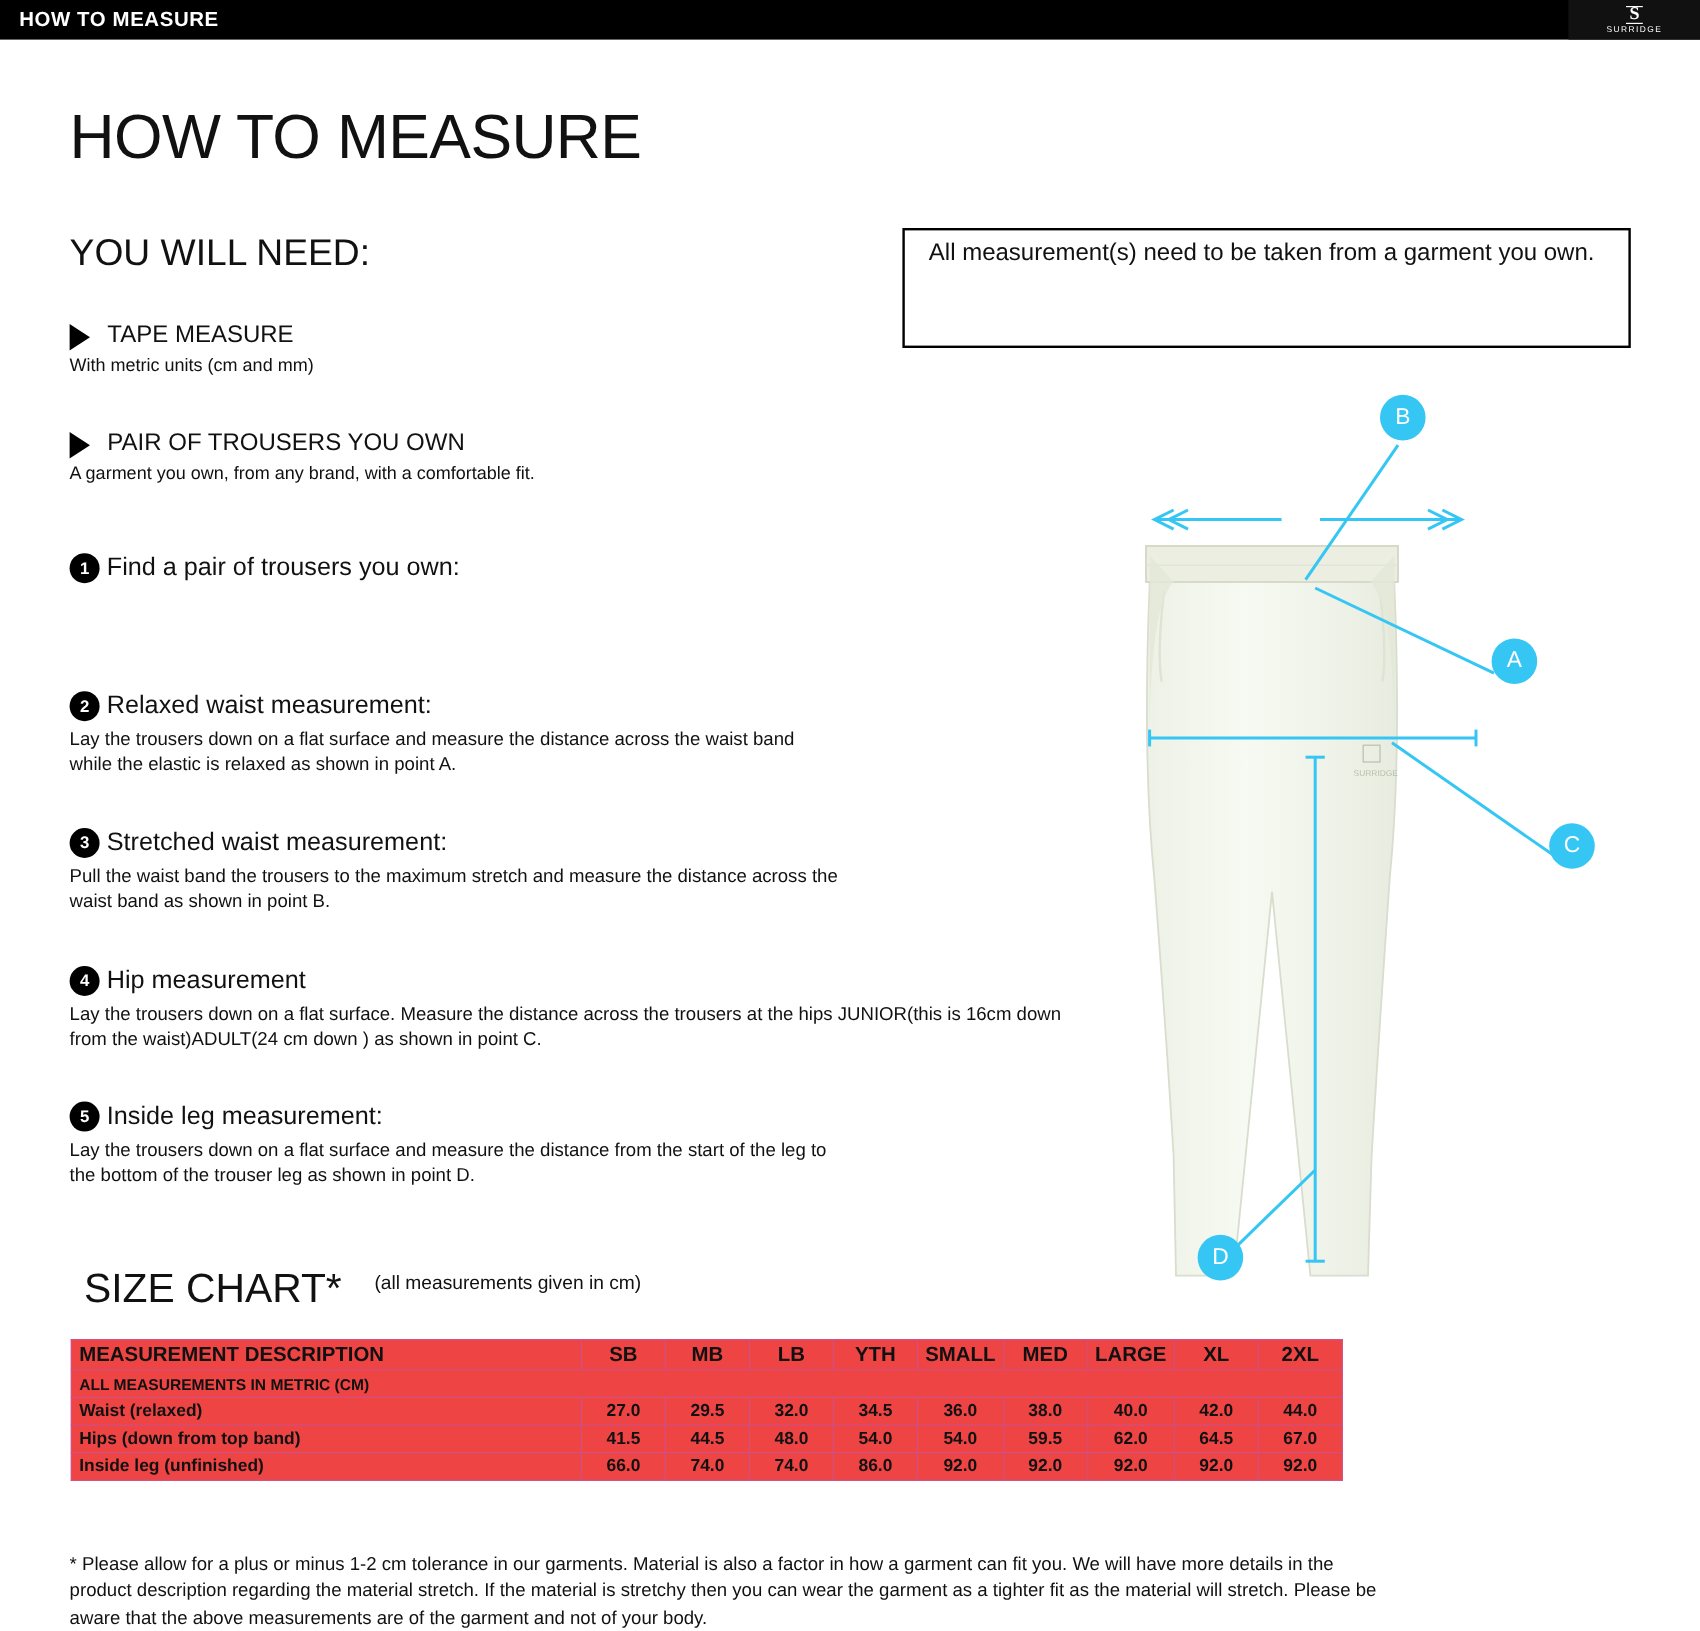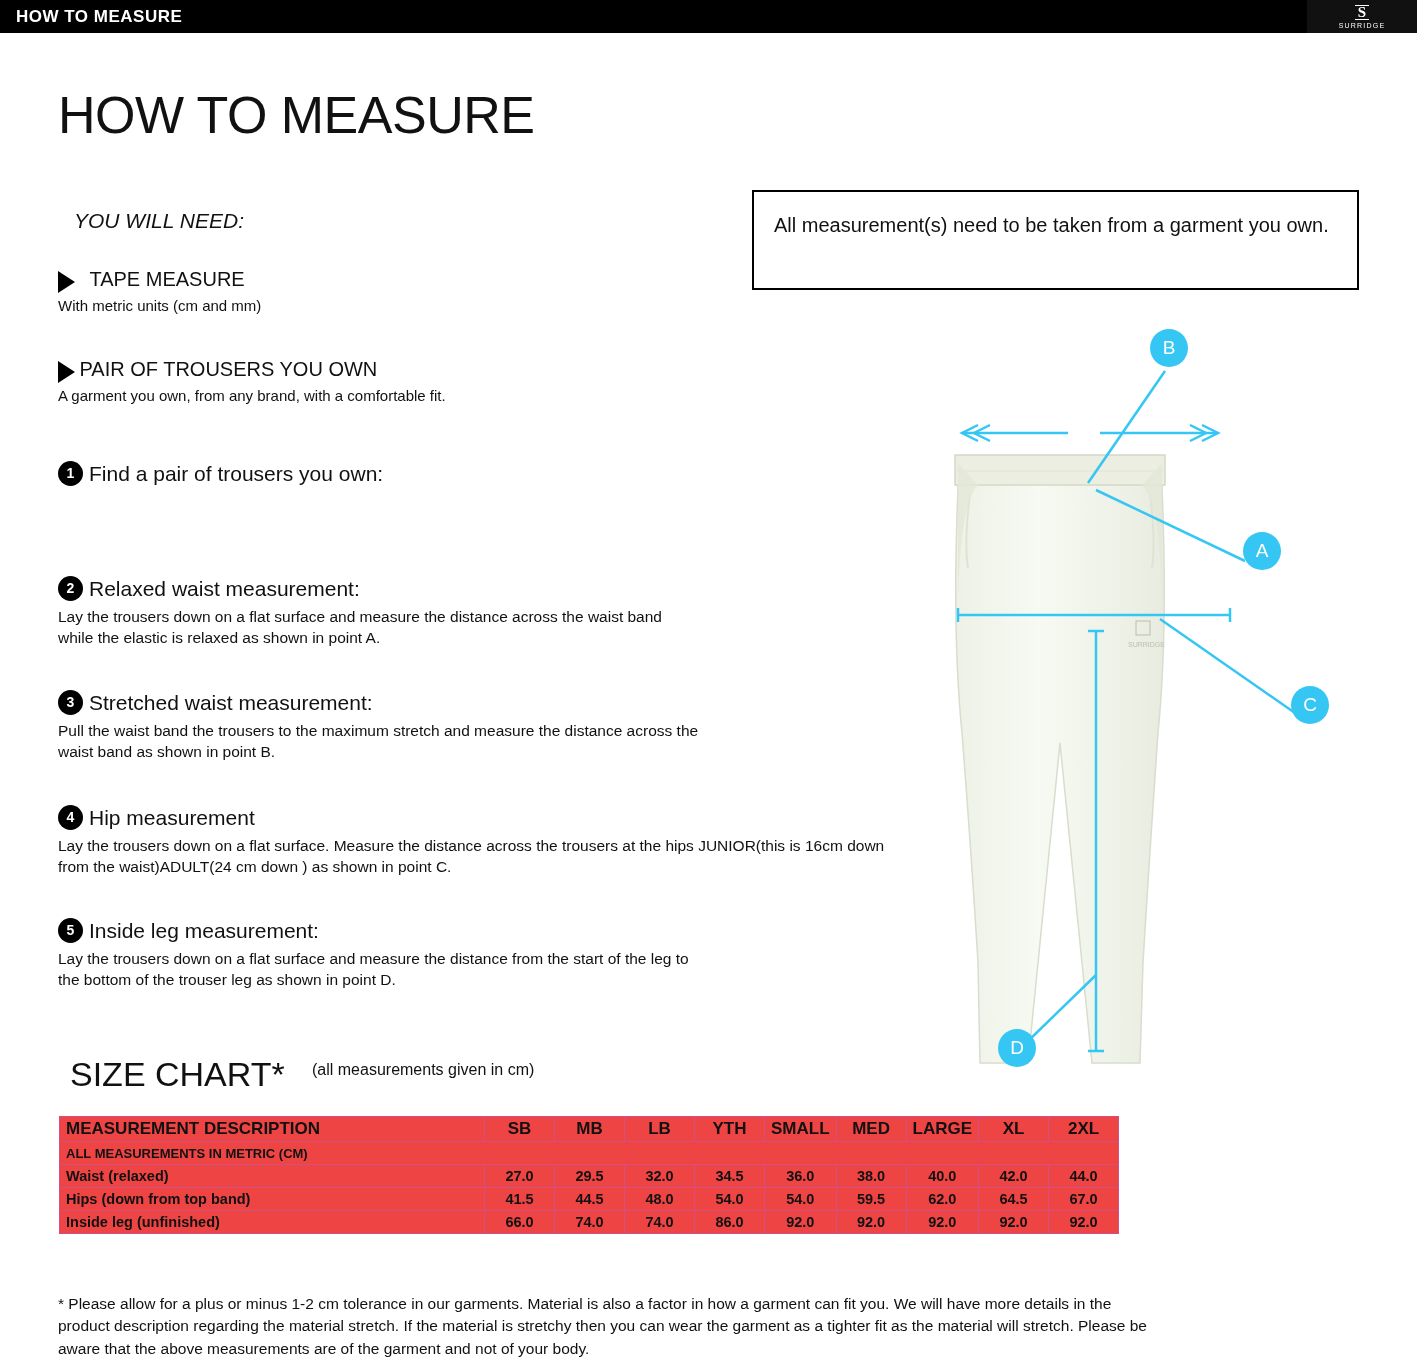--- a/index.html
+++ b/index.html
@@ -39,21 +39,21 @@
   
   .page { position:absolute; left:0; top:33px; width:1417px; height:1326px; }
 
   h1.main-title {
     position:absolute; left:58px; top:52px;
     font-size:52px; font-weight:normal; margin:0;
     letter-spacing:-0.5px;
   }
   h2.need-title {
     position:absolute; left:58px; top:160px;
-    font-size:21px; font-weight:normal; margin:16px;font-style:italic;
+    font-size:31px; font-weight:normal; margin:0;
   }
 
   .need-item { position:absolute; }
   .tri {
     width:0; height:0; display:inline-block;
     border-top:11px solid transparent;
     border-bottom:11px solid transparent;
     border-left:17px solid #000;
     vertical-align:middle;
   }
@@ -66,21 +66,21 @@
     background:#000; color:#fff; font-size:14px; font-weight:bold;
     text-align:center; line-height:25px; vertical-align:middle;
     margin-right:6px;
   }
   .step-title { font-size:21px; vertical-align:middle; }
   .step-body { font-size:15.5px; line-height:1.35; margin-top:6px; }
 
   .notebox {
     position:absolute; left:752px; top:157px; width:607px; height:100px;
     border:2px solid #000; background:#fff;
-    padding:20px 20px; font-size:20px; line-height:1.35;
+    padding:6px 20px; font-size:20px; line-height:1.35;
   }
 
   h2.size-chart-title {
     position:absolute; left:58px; top:1010px;
     font-size:34px; font-weight:normal; margin:12px;
   }
   .size-chart-note {
     position:absolute; left:312px; top:1028px; font-size:16px;
   }
 
@@ -138,21 +138,21 @@
 
   <div class="need-item" style="left:58px; top:235px;">
     <div><span class="tri"></span>
       <span class="need-head" style="margin-left:10px;">TAPE MEASURE</span>
     </div>
     <div class="need-sub">With metric units (cm and mm)</div>
   </div>
 
   <div class="need-item" style="left:58px; top:325px;">
     <div><span class="tri"></span>
-      <span class="need-head" style="">PAIR OF TROUSERS YOU OWN</span>
+      <span class="need-head" style="margin-left:10px;">PAIR OF TROUSERS YOU OWN</span>
     </div>
     <div class="need-sub">A garment you own, from any brand, with a comfortable fit.</div>
   </div>
 
   <div class="notebox">All measurement(s) need to be taken from a garment you own.</div>
 
   <div class="step" style="left:58px; top:428px; width:640px;">
     <div><span class="step-num">1</span><span class="step-title">Find a pair of trousers you own:</span></div>
   </div>
 

